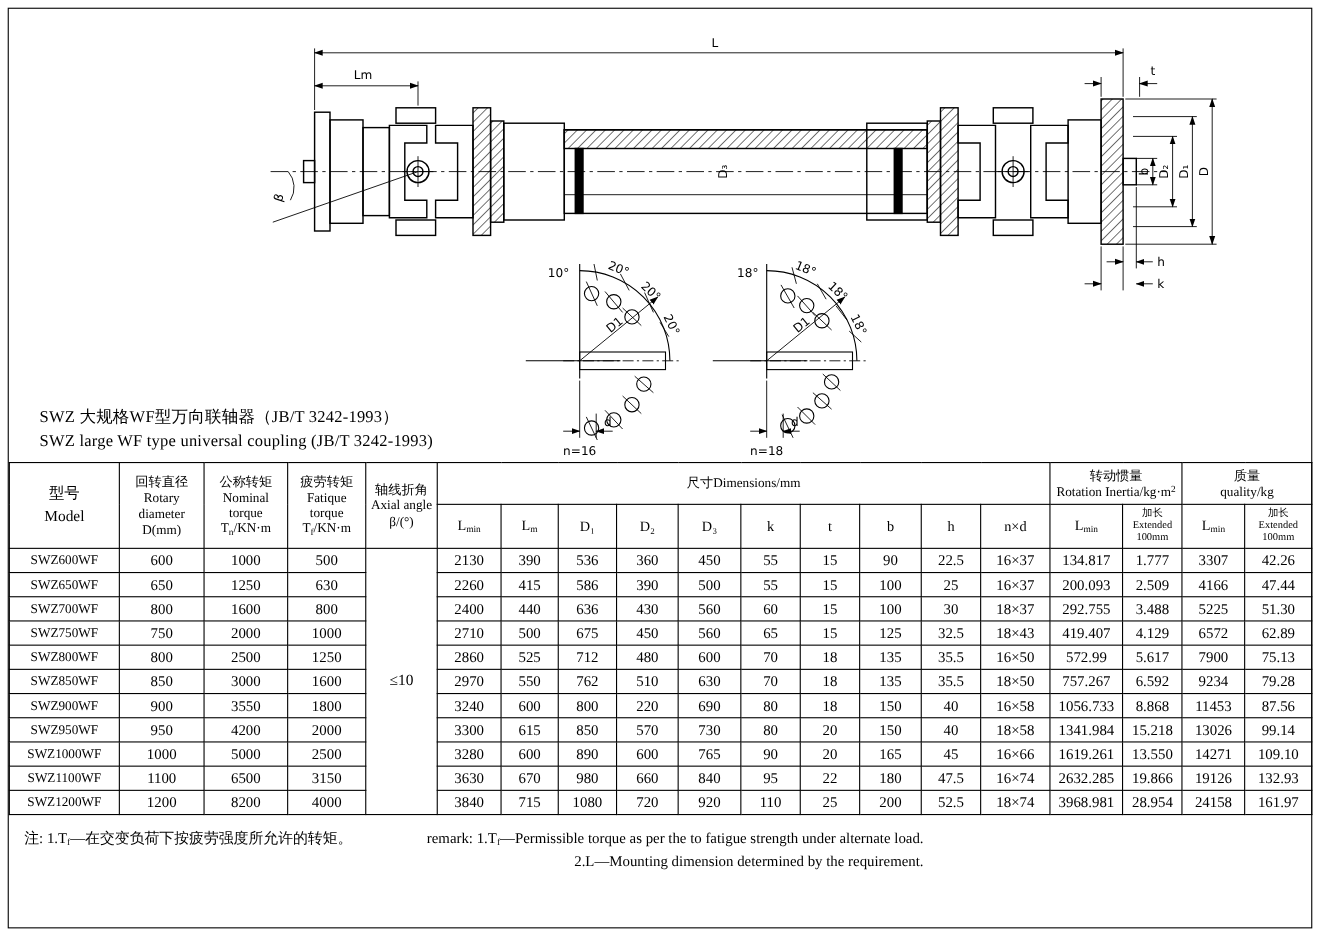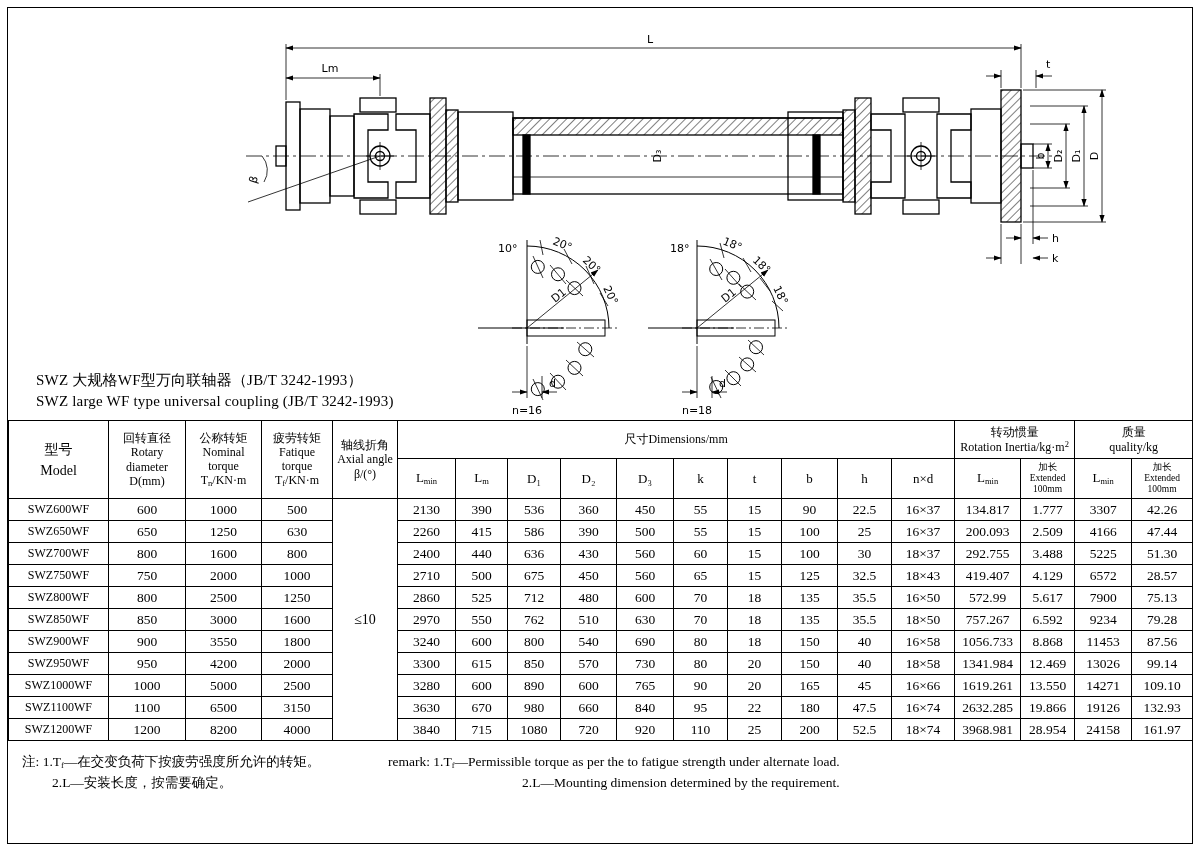--- a/index.html
+++ b/index.html
@@ -401,21 +401,21 @@
             <td data-name="table-cell">450</td>
             <td data-name="table-cell">560</td>
             <td data-name="table-cell">65</td>
             <td data-name="table-cell">15</td>
             <td data-name="table-cell">125</td>
             <td data-name="table-cell">32.5</td>
             <td data-name="table-cell">18×43</td>
             <td data-name="table-cell">419.407</td>
             <td data-name="table-cell">4.129</td>
             <td data-name="table-cell">6572</td>
-            <td data-name="table-cell">28.57</td>
+            <td data-name="table-cell">62.89</td>
           </tr>
           <tr data-name="table-row">
             <td data-name="table-cell">SWZ800WF</td>
             <td data-name="table-cell">800</td>
             <td data-name="table-cell">2500</td>
             <td data-name="table-cell">1250</td>
             <td data-name="table-cell">2860</td>
             <td data-name="table-cell">525</td>
             <td data-name="table-cell">712</td>
             <td data-name="table-cell">480</td>
@@ -451,21 +451,21 @@
             <td data-name="table-cell">79.28</td>
           </tr>
           <tr data-name="table-row">
             <td data-name="table-cell">SWZ900WF</td>
             <td data-name="table-cell">900</td>
             <td data-name="table-cell">3550</td>
             <td data-name="table-cell">1800</td>
             <td data-name="table-cell">3240</td>
             <td data-name="table-cell">600</td>
             <td data-name="table-cell">800</td>
-            <td data-name="table-cell">540</td>
+            <td data-name="table-cell">220</td>
             <td data-name="table-cell">690</td>
             <td data-name="table-cell">80</td>
             <td data-name="table-cell">18</td>
             <td data-name="table-cell">150</td>
             <td data-name="table-cell">40</td>
             <td data-name="table-cell">16×58</td>
             <td data-name="table-cell">1056.733</td>
             <td data-name="table-cell">8.868</td>
             <td data-name="table-cell">11453</td>
             <td data-name="table-cell">87.56</td>
@@ -479,21 +479,21 @@
             <td data-name="table-cell">615</td>
             <td data-name="table-cell">850</td>
             <td data-name="table-cell">570</td>
             <td data-name="table-cell">730</td>
             <td data-name="table-cell">80</td>
             <td data-name="table-cell">20</td>
             <td data-name="table-cell">150</td>
             <td data-name="table-cell">40</td>
             <td data-name="table-cell">18×58</td>
             <td data-name="table-cell">1341.984</td>
-            <td data-name="table-cell">12.469</td>
+            <td data-name="table-cell">15.218</td>
             <td data-name="table-cell">13026</td>
             <td data-name="table-cell">99.14</td>
           </tr>
           <tr data-name="table-row">
             <td data-name="table-cell">SWZ1000WF</td>
             <td data-name="table-cell">1000</td>
             <td data-name="table-cell">5000</td>
             <td data-name="table-cell">2500</td>
             <td data-name="table-cell">3280</td>
             <td data-name="table-cell">600</td>
@@ -549,19 +549,18 @@
             <td data-name="table-cell">28.954</td>
             <td data-name="table-cell">24158</td>
             <td data-name="table-cell">161.97</td>
           </tr>
         </tbody>
     </table>
   </div>
 
   <div class="note note-zh" data-name="note-zh">
       <div>注: 1.T<sub>f</sub>—在交变负荷下按疲劳强度所允许的转矩。</div>
-      <div>2.L—安装长度，按需要确定。</div>
     </div>
   <div class="note note-en" data-name="note-en">
       <div>remark: 1.T<sub>f</sub>—Permissible torque as per the to fatigue strength under alternate load.</div>
       <div>2.L—Mounting dimension determined by the requirement.</div>
     </div>
 </div>
 
 </body></html>

